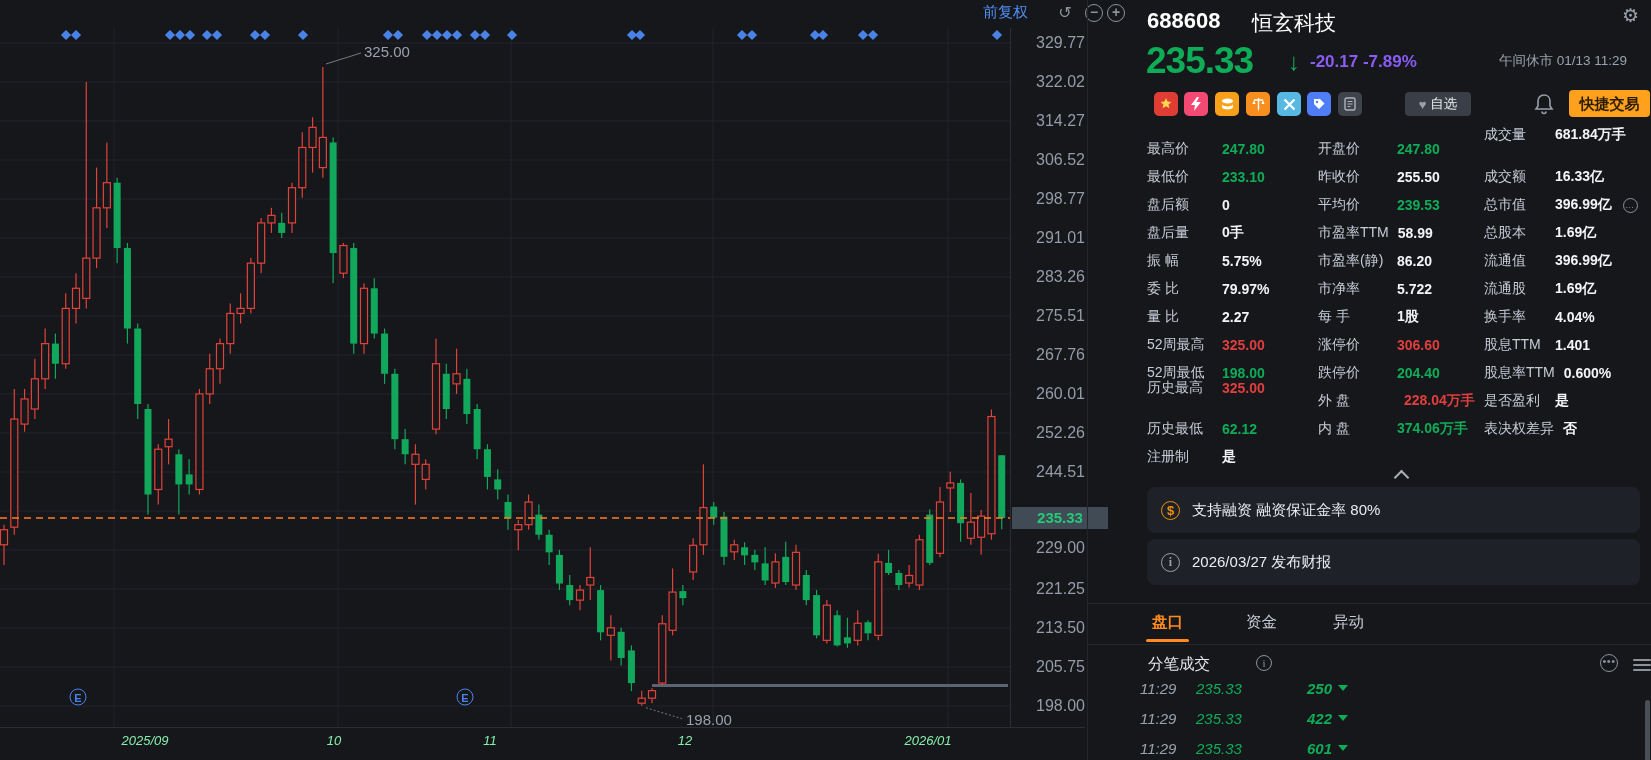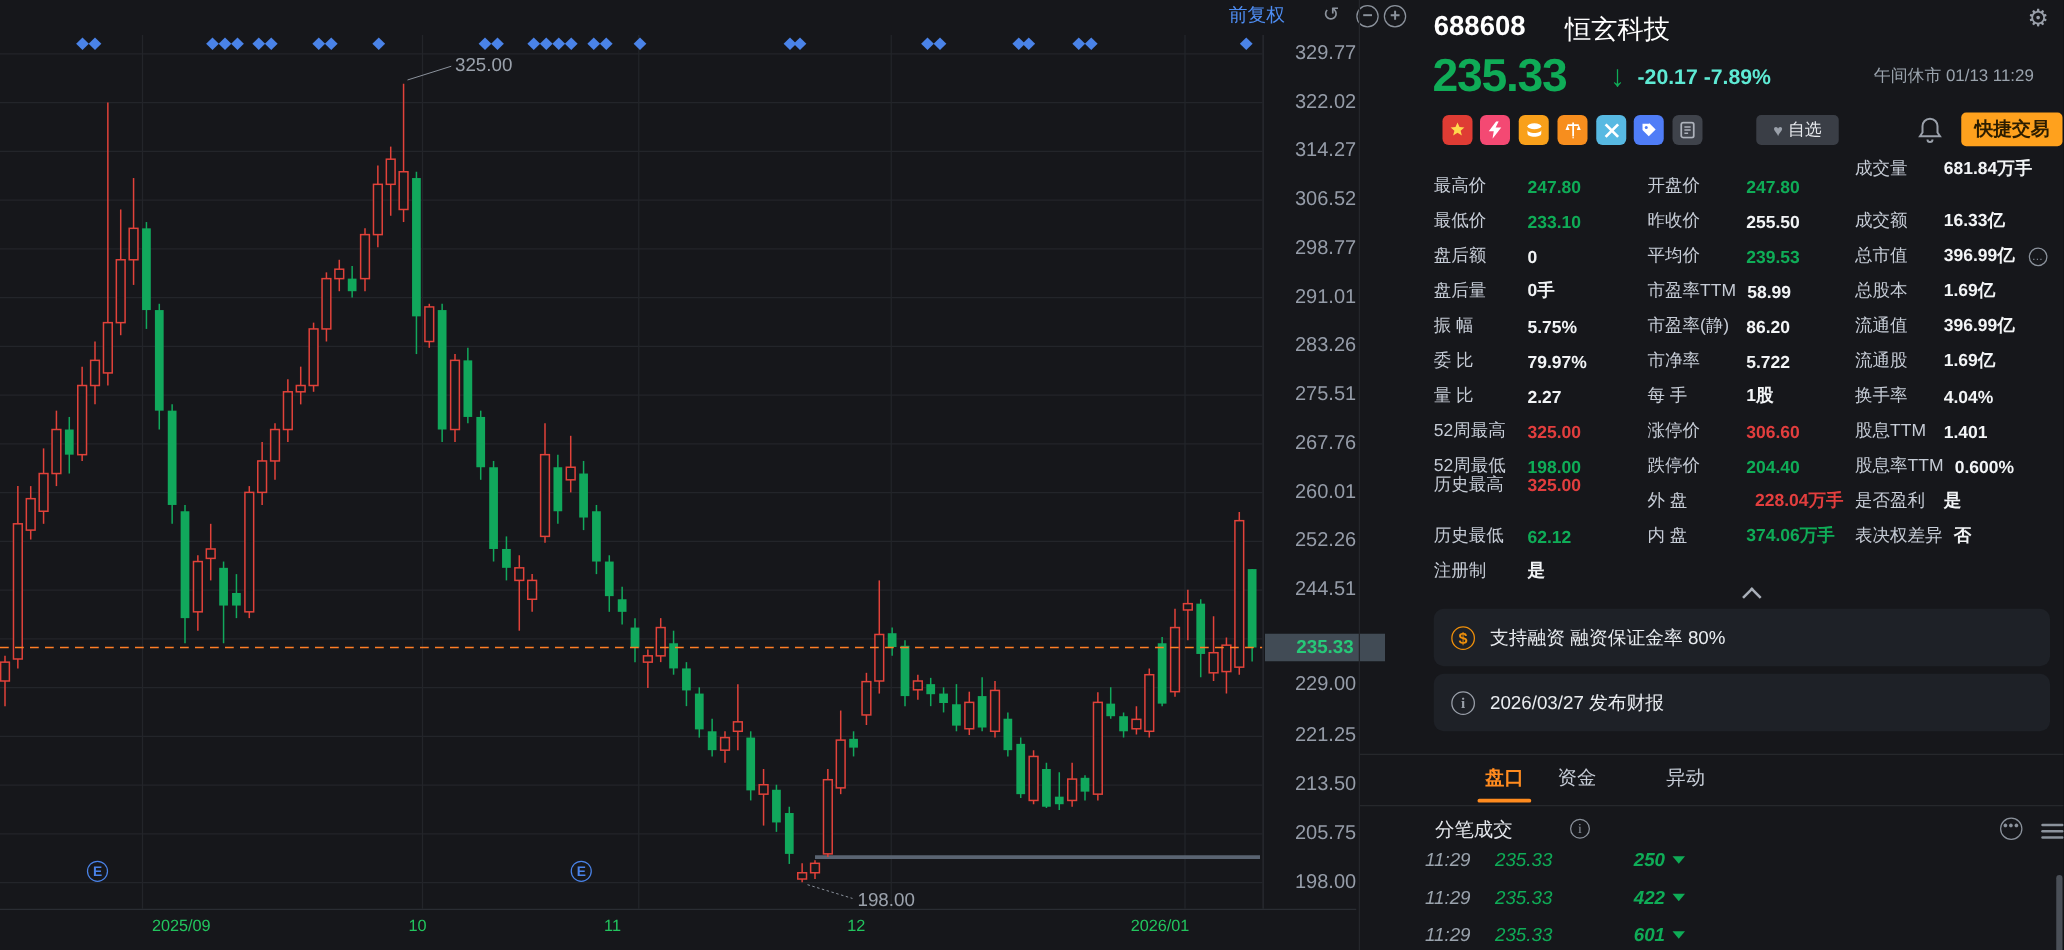--- a/index.html
+++ b/index.html
@@ -4,35 +4,35 @@
 <style>
   html,body{margin:0;padding:0;background:#0e0f12;}
   *{box-sizing:border-box;font-family:"Liberation Sans","DejaVu Sans",sans-serif;}
   #app{position:relative;width:1651px;height:760px;background:#16171b;overflow:hidden;color:#f2f4f6;}
   
   #chart-svg{position:absolute;left:0;top:0;}
   .axis-tick{position:absolute;left:1036px;font-size:16px;color:#959ca8;}
   .axis-sep{position:absolute;left:1010px;top:28px;width:1px;height:699px;background:#2a2d33;}
   .chart-bottom{position:absolute;left:0;top:727px;width:1085px;height:1px;background:#2a2d33;}
   .panel-sep{position:absolute;left:1087px;top:0;width:1px;height:760px;background:#24262b;}
-  .date-lbl{position:absolute;top:733px;font-size:13px;color:#22c55e;transform:translateX(-50%);}
+  .date-lbl{position:absolute;top:733px;font-size:13px;color:#86efac;transform:translateX(-50%);font-style:italic;}
   .adjust{position:absolute;left:983px;top:3px;font-size:15px;color:#4e8df2;cursor:pointer;}
   .tool-ic{position:absolute;top:4px;width:18px;height:18px;color:#8b929c;font-size:16px;line-height:18px;text-align:center;}
   .circ{border:1.5px solid #8b929c;border-radius:50%;font-size:14px;line-height:15px;font-weight:bold;}
   .price-tag{position:absolute;left:1012px;top:507px;width:96px;height:22px;background:#414b55;color:#27c878;
              font-size:15px;font-weight:bold;text-align:center;line-height:22px;}
   .e-mark{position:absolute;width:17px;height:17px;border:1.5px solid #4a83e8;border-radius:50%;color:#4a83e8;
           font-size:11px;font-weight:bold;text-align:center;line-height:16px;transform:translate(-50%,-50%);}
   
   .title-code{position:absolute;left:1147px;top:8px;font-size:22px;font-weight:bold;color:#fff;}
   .title-name{position:absolute;left:1252px;top:9px;font-size:21px;color:#fff;}
   .gear{position:absolute;left:1622px;top:4px;font-size:19px;color:#9aa0aa;cursor:pointer;}
   .big-price{position:absolute;left:1146px;top:40px;font-size:37px;font-weight:bold;color:#0fac57;letter-spacing:-1px;}
   .price-arrow{position:absolute;left:1288px;top:48px;font-size:24px;font-weight:bold;color:#0fac57;}
-  .price-chg{position:absolute;left:1310px;top:52px;font-size:17px;font-weight:bold;color:#5eead4;}
+  .price-chg{position:absolute;left:1310px;top:52px;font-size:17px;font-weight:bold;color:#8b5cf6;}
   .mkt-status{position:absolute;left:1499px;top:52px;font-size:13.5px;color:#9aa3ad;white-space:nowrap;}
   .badge{position:absolute;top:92px;width:24px;height:24px;border-radius:5px;display:flex;align-items:center;justify-content:center;}
   .pill{position:absolute;left:1405px;top:92px;width:66px;height:24px;background:#3a3e46;border-radius:4px;
         display:flex;align-items:center;justify-content:center;gap:4px;font-size:13.5px;color:#e8eaee;cursor:pointer;}
   .pill .hrt{color:#9aa0aa;font-size:13px;}
   .bell{position:absolute;left:1533px;top:92px;width:22px;height:24px;cursor:pointer;}
   .quick-btn{position:absolute;left:1569px;top:90px;width:81px;height:27px;background:#ffa11d;color:#2c1d00;
              border-radius:4px;font-size:15px;font-weight:bold;text-align:center;line-height:27px;cursor:pointer;}
   .cell{position:absolute;display:flex;gap:9px;font-size:14px;white-space:nowrap;align-items:center;}
   .cell .lbl{color:#c6ccd6;}
@@ -43,21 +43,21 @@
   .chev{position:absolute;left:1396px;top:468px;width:12px;height:12px;cursor:pointer;}
   .chev:before{content:"";position:absolute;left:0;top:4px;width:9px;height:9px;border-left:2.5px solid #aab0ba;
                border-top:2.5px solid #aab0ba;transform:rotate(45deg);}
   .ncard{position:absolute;left:1147px;width:493px;height:46px;background:#1e2127;border-radius:8px;
          display:flex;align-items:center;gap:12px;padding-left:14px;font-size:15px;color:#e9ecf0;cursor:pointer;}
   .icirc{width:19px;height:19px;border-radius:50%;flex:none;text-align:center;font-weight:bold;}
   .icirc.money{border:1.7px solid #f0900a;color:#f0900a;font-size:13px;line-height:17px;}
   .icirc.info{border:1.7px solid #9aa0aa;color:#9aa0aa;font-size:12px;line-height:17px;font-family:"Liberation Serif",serif;}
   .hline{position:absolute;left:1088px;width:563px;height:1px;background:#26282c;}
   .tab{position:absolute;top:612px;font-size:15.5px;color:#c6ccd6;cursor:pointer;}
-  .tab.active{color:#ff8b1f;font-weight:bold;margin-left:36px;}
+  .tab.active{color:#ff8b1f;font-weight:bold;}
   .tab.active:after{content:"";position:absolute;left:-6px;right:-6px;bottom:-9px;height:3px;background:#ff8b1f;border-radius:2px;}
   .sec-title{position:absolute;left:1148px;top:654px;font-size:15.5px;color:#e4e7ec;}
   .info-i{position:absolute;left:1256px;top:655px;width:16px;height:16px;border:1.2px solid #8b929c;border-radius:50%;
           color:#8b929c;font-size:11px;text-align:center;line-height:14px;font-family:"Liberation Serif",serif;}
   .dots-ic{position:absolute;left:1600px;top:654px;width:18px;height:18px;border:1.3px solid #8b929c;border-radius:50%;
            color:#8b929c;text-align:center;line-height:13px;font-size:11px;letter-spacing:.5px;cursor:pointer;}
   .list-ic{position:absolute;left:1633px;top:656px;width:18px;height:14px;cursor:pointer;}
   .list-ic i{display:block;height:2px;background:#8b929c;margin:3px 0;border-radius:1px;}
   #trades{position:absolute;left:1140px;top:682px;width:230px;height:78px;overflow:hidden;}
   .trow{position:absolute;left:0;width:230px;height:28px;font-size:15px;display:flex;align-items:center;font-style:italic;}

